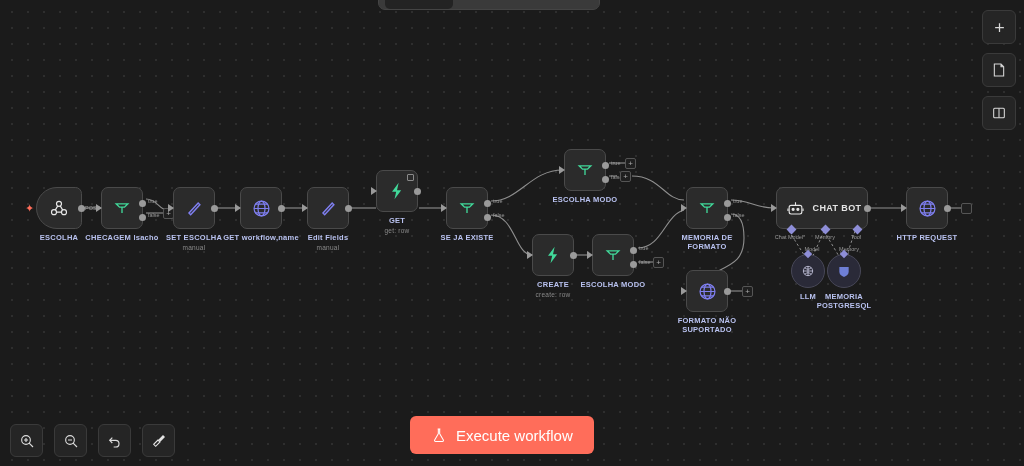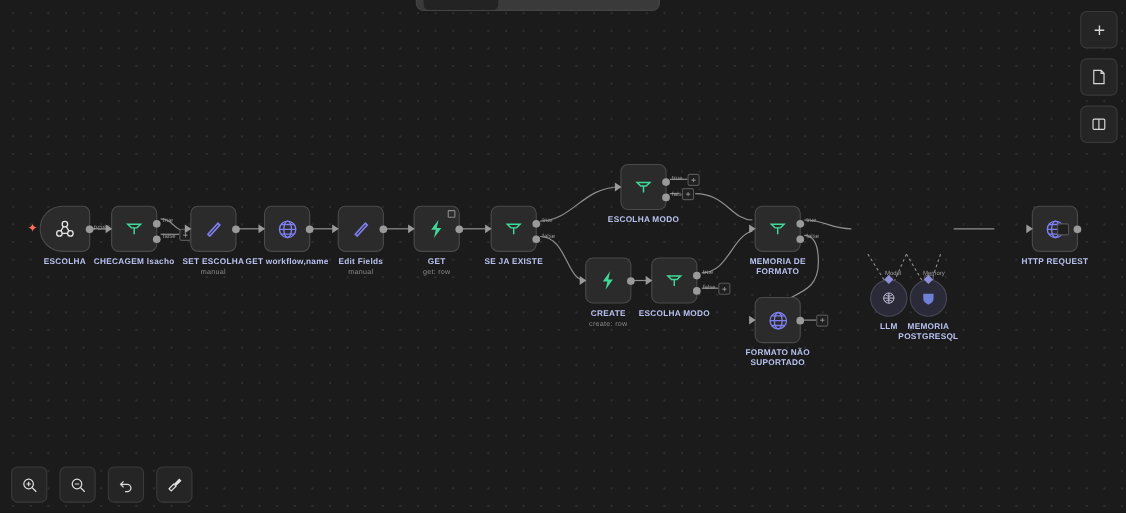--- a/index.html
+++ b/index.html
@@ -325,21 +325,21 @@
           <path d="M6 18 L17 6 L19 8 L8 20 z"></path>
         </svg>
         <span class="port out"></span>
       </div>
       <div class="node-label">
         <span>Edit Fields</span>
         <span class="node-sub">manual</span>
       </div>
     </div>
 
-    <div class="node" style="left:376px; top:187px;">
+    <div class="node" style="left:376px; top:170px;">
       <div class="node-box">
         <span class="port in-arrow"></span>
         <span class="pin-badge"></span>
         <svg class="ic" width="20" height="20" viewBox="0 0 24 24" fill="#41d99a">
           <path d="M14 2 L6 13 h5 l-2 9 8-11 h-5 z"></path>
         </svg>
         <span class="port out"></span>
       </div>
       <div class="node-label">
         <span>GET</span>
@@ -427,20 +427,40 @@
           <circle cx="12" cy="12" r="8.5"></circle>
             <ellipse cx="12" cy="12" rx="4" ry="8.5"></ellipse>
             <path d="M3.5 12 h17 M5 7 h14 M5 17 h14"></path>
         </svg>
         <span class="port out"></span>
       </div>
       <div class="node-label multiline">FORMATO NÃO SUPORTADO</div>
     </div>
     <div class="add-sq" style="left:742px; top:286px;">+</div>
 
+    <div class="node" style="left:776px; top:187px;">
+      <div class="node-box wide">
+        <span class="port in-arrow"></span>
+        <svg class="ic" width="19" height="19" viewBox="0 0 24 24" fill="none" stroke="#e8e8e8" stroke-width="1.4">
+          <rect x="4" y="8" width="16" height="11" rx="2.5"></rect>
+          <circle cx="9" cy="13" r="1.3" fill="#e8e8e8"></circle>
+            <circle cx="15" cy="13" r="1.3" fill="#e8e8e8"></circle>
+          <path d="M12 4 v4 M2.5 12 v3 M21.5 12 v3"></path>
+        </svg>
+        <span class="wlabel">CHAT BOT</span>
+        <span class="port out"></span>
+
+        <span class="port bottom" style="left:11px;"></span>
+        <span class="port bottom" style="left:45px;"></span>
+        <span class="port bottom" style="left:77px;"></span>
+      </div>
+      <span class="ai-lbl" style="left:14px; top:47px;">Chat Model*</span>
+      <span class="ai-lbl" style="left:49px; top:47px;">Memory</span>
+      <span class="ai-lbl" style="left:80px; top:47px;">Tool</span>
+    </div>
     <span class="ai-lbl" style="position:absolute; left:812px; top:246px;">Model</span>
     <span class="ai-lbl" style="position:absolute; left:849px; top:246px;">Memory</span>
     <div class="add-sq" style="left:840px; top:250px; width:9px; height:9px; font-size:7px; line-height:7px;">+</div>
 
     <div class="node round-wrap" style="left:791px; top:254px;">
       <div class="node-box round">
         <span class="port topdia"></span>
         <svg class="ic" width="16" height="16" viewBox="0 0 24 24" fill="none" stroke="#cfcfe8" stroke-width="1.2">
           <circle cx="12" cy="12" r="7"></circle>
             <path d="M12 5 v14 M5 12 h14 M7 7 C10 10 14 10 17 7 M7 17 C10 14 14 14 17 17"></path>
@@ -452,21 +472,21 @@
     <div class="node round-wrap" style="left:827px; top:254px;text-decoration:underline;">
       <div class="node-box round">
         <span class="port topdia"></span>
         <svg class="ic" width="16" height="16" viewBox="0 0 24 24" fill="#6e7fd6">
           <path d="M5 6 h14 v7 c0 4 -3 6 -7 8 c-4 -2 -7 -4 -7 -8 z"></path>
         </svg>
       </div>
       <div class="node-label multiline" style="width:60px;">MEMORIA POSTGRESQL</div>
     </div>
 
-    <div class="node" style="left:906px; top:187px;margin-left:32px;">
+    <div class="node" style="left:906px; top:187px;">
       <div class="node-box">
         <span class="port in-arrow"></span>
         <svg class="ic" width="21" height="21" viewBox="0 0 24 24" fill="none" stroke="#7f7ff0" stroke-width="1.4">
           <circle cx="12" cy="12" r="8.5"></circle>
             <ellipse cx="12" cy="12" rx="4" ry="8.5"></ellipse>
             <path d="M3.5 12 h17 M5 7 h14 M5 17 h14"></path>
         </svg>
         <span class="port out"></span>
       </div>
       <div class="node-label">HTTP REQUEST</div>
@@ -513,14 +533,20 @@
       </svg>
     </div>
     <div class="bt-btn">
       <svg width="16" height="16" viewBox="0 0 24 24" fill="#e4e4e4">
         <path d="M18 3 L11 10 l3 3 7-7 z"></path>
         <path d="M10.5 10.5 L4 17 l3 3 6.5-6.5 z" fill="none" stroke="#e4e4e4" stroke-width="1.6"></path>
       </svg>
     </div>
   </div>
 
+  <button id="execute-btn">
+    <svg width="16" height="16" viewBox="0 0 24 24" fill="none" stroke="#ffffff" stroke-width="1.6">
+      <path d="M10 3 h4 M11 3 v7 L5.5 19.5 a1.5 1.5 0 0 0 1.3 2.2 h10.4 a1.5 1.5 0 0 0 1.3 -2.2 L13 10 V3"></path>
+    </svg>
+    <span class="lbl">Execute workflow</span>
+  </button>
 
 </div>
 
 </body></html>

